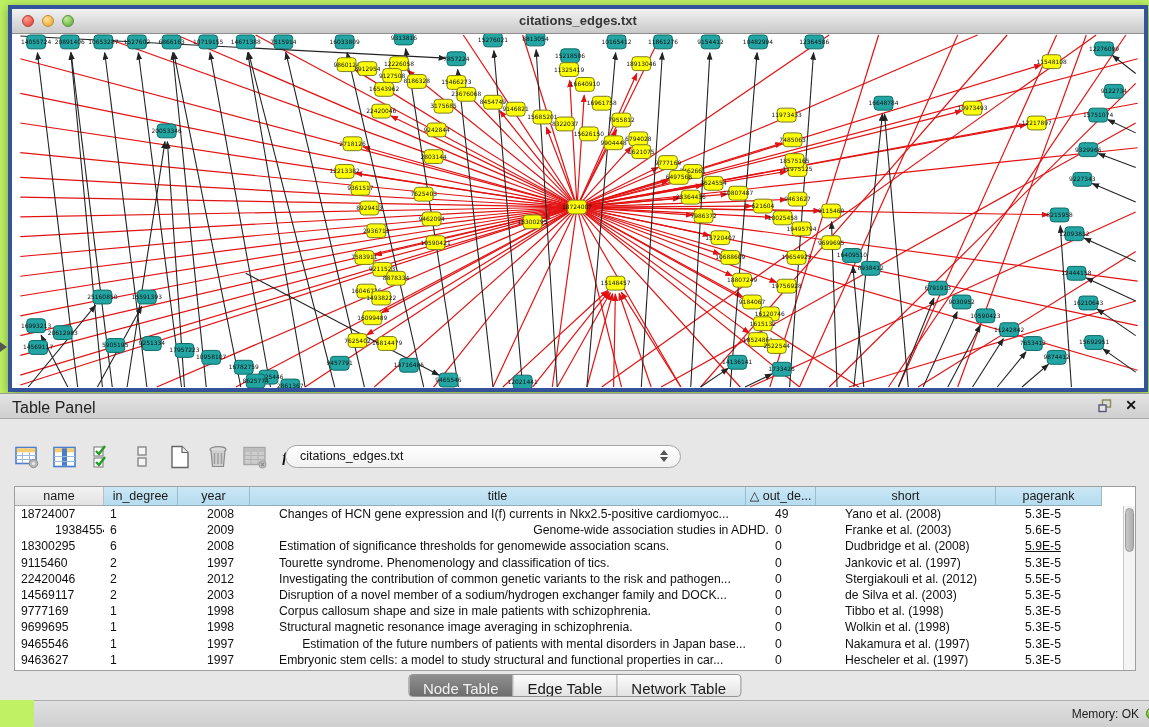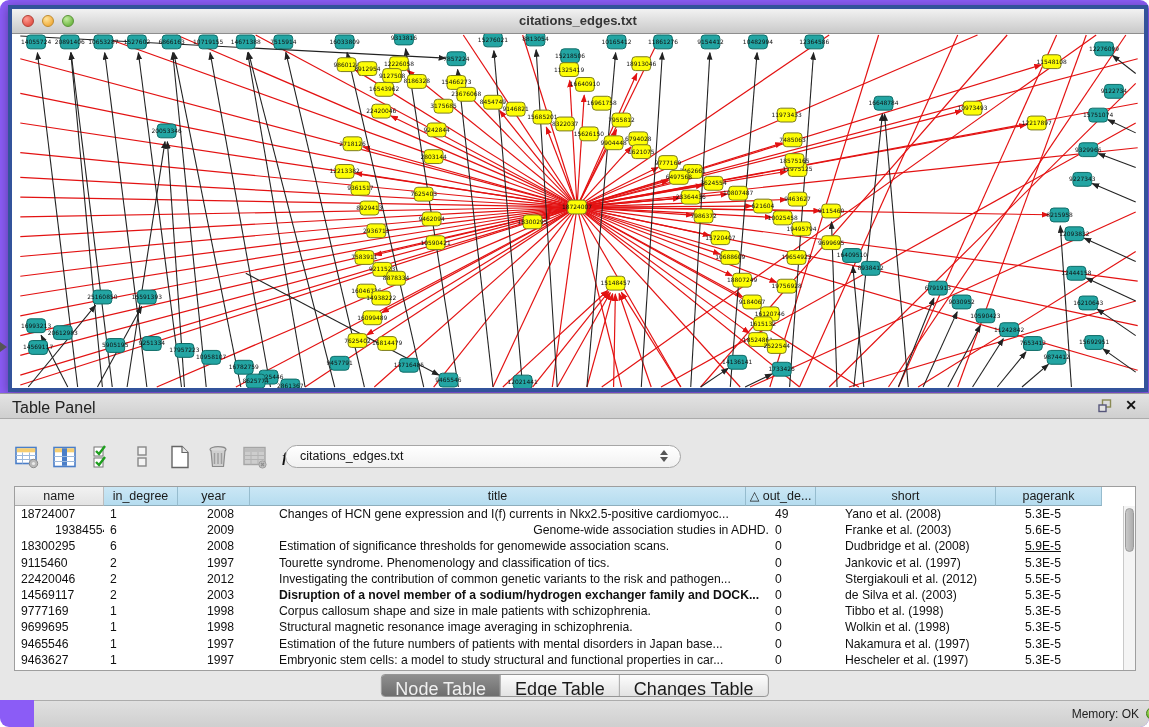--- a/index.html
+++ b/index.html
@@ -1,16 +1,16 @@
 <!DOCTYPE html>
 <html><head>
 <meta charset="utf-8">
 <style>
   html,body{margin:0;padding:0;}
-  #app{position:relative;width:1149px;height:727px;background:#8b5cf6;font-family:"Liberation Sans",sans-serif;overflow:hidden;border-radius:9px;}
+  #app{position:relative;width:1149px;height:727px;background:#bef264;font-family:"Liberation Sans",sans-serif;overflow:hidden;}
 
   
   #net-window{position:absolute;left:8px;top:5px;width:1132px;height:379px;border:4px solid #33539B;background:#fff;box-shadow:0 2px 10px rgba(0,0,0,.35);}
   #title-bar{position:relative;height:24px;background:linear-gradient(#F2F2F2,#C9C9C9);border-bottom:1px solid #8E8E8E;}
   #traffic{position:absolute;left:10px;top:6px;display:flex;gap:8px;}
   .tl{width:12px;height:12px;border-radius:50%;box-sizing:border-box;}
   .tl.red{background:radial-gradient(circle at 35% 30%,#FF9C92,#E4574B 70%);border:1px solid #B33F36;}
   .tl.yellow{background:radial-gradient(circle at 35% 30%,#FFE49A,#F2B043 70%);border:1px solid #C08C2E;}
   .tl.green{background:radial-gradient(circle at 35% 30%,#C2EC9E,#74BB49 70%);border:1px solid #5A9338;}
   #win-title{text-align:center;font-size:13px;line-height:23px;color:#353535;font-weight:bold;}
@@ -42,21 +42,21 @@
   #thead{display:flex;height:19px;}
   .th{box-sizing:border-box;height:19px;font-size:12.5px;color:#1A1A1A;text-align:center;line-height:18px;background:linear-gradient(#CBE7F5,#B5DCEF);border-right:1px solid #96BCCE;border-bottom:1px solid #8FAEBC;overflow:hidden;white-space:nowrap;}
   .th.plain{background:linear-gradient(#F2F2F2,#E3E3E3);border-right:1px solid #BDBDBD;border-bottom:1px solid #A9A9A9;}
   .tr{display:flex;height:16.2px;}
   .td{box-sizing:border-box;padding-left:6px;font-size:12.2px;color:#101010;line-height:16px;white-space:nowrap;overflow:hidden;}
   #vscroll{position:absolute;right:0;top:19px;width:12px;height:165px;background:#F4F4F4;border-left:1px solid #C9C9C9;box-sizing:border-box;}
   #vthumb{position:absolute;left:1px;top:2px;width:9px;height:44px;border-radius:5px;background:linear-gradient(90deg,#C9C9C9,#ADADAD);border:1px solid #9A9A9A;box-sizing:border-box;}
 
   
   #tabs{position:absolute;left:50%;transform:translateX(-50%);top:255px;display:flex;height:21px;border:1px solid #959595;border-radius:4px;overflow:hidden;background:linear-gradient(#FDFDFD,#E2E2E2);}
-  .tab{padding:4px 14px;font-size:18px;line-height:20px;color:#1A1A1A;border-right:1px solid #A8A8A8;}
+  .tab{padding:4px 14px;font-size:15px;line-height:20px;color:#1A1A1A;border-right:1px solid #A8A8A8;}
   .tab:last-child{border-right:none;}
   .tab.active{background:linear-gradient(#8F8F8F,#6E6E6E);color:#F1F1F1;}
 
   
   #status{position:absolute;left:0;top:700px;width:1149px;height:27px;background:linear-gradient(#E0E0E0,#CFCFCF);border-top:1px solid #ACACAC;box-sizing:border-box;margin-left:34px;}
   #mem-label{position:absolute;right:44px;top:6px;font-size:12px;color:#222;}
   #mem-dot{position:absolute;right:24px;top:6px;width:13px;height:13px;border-radius:50%;background:radial-gradient(circle at 35% 30%,#B5EC6C,#56A41E 75%);border:1px solid #3F7D15;box-sizing:border-box;}
 </style>
 </head>
 <body>
@@ -897,21 +897,21 @@
             <div class="td" style="width: 72px;">2012</div>
             <div class="td" style="width: 496px;">Investigating the contribution of common genetic variants to the risk and pathogen...</div>
             <div class="td" style="width: 70px;">0</div>
             <div class="td" style="width: 180px;">Stergiakouli et al. (2012)</div>
             <div class="td" style="width: 106px;">5.5E-5</div>
           </div>
           <div class="tr">
             <div class="td" style="width: 89px;">14569117</div>
             <div class="td" style="width: 97px;">2</div>
             <div class="td" style="width: 72px;">2003</div>
-            <div class="td" style="width: 496px; font-weight: bold;">Disruption of a novel member of a sodium/hydrogen exchanger family and DOCK...</div>
+            <div class="td" style="width: 496px;">Disruption of a novel member of a sodium/hydrogen exchanger family and DOCK...</div>
             <div class="td" style="width: 70px;">0</div>
             <div class="td" style="width: 180px;">de Silva et al. (2003)</div>
             <div class="td" style="width: 106px;">5.3E-5</div>
           </div>
           <div class="tr">
             <div class="td" style="width: 89px;">9777169</div>
             <div class="td" style="width: 97px;">1</div>
             <div class="td" style="width: 72px;">1998</div>
             <div class="td" style="width: 496px;">Corpus callosum shape and size in male patients with schizophrenia.</div>
             <div class="td" style="width: 70px;">0</div>
@@ -924,21 +924,21 @@
             <div class="td" style="width: 72px;">1998</div>
             <div class="td" style="width: 496px;">Structural magnetic resonance image averaging in schizophrenia.</div>
             <div class="td" style="width: 70px;">0</div>
             <div class="td" style="width: 180px;">Wolkin et al. (1998)</div>
             <div class="td" style="width: 106px;">5.3E-5</div>
           </div>
           <div class="tr">
             <div class="td" style="width: 89px;">9465546</div>
             <div class="td" style="width: 97px;">1</div>
             <div class="td" style="width: 72px;">1997</div>
-            <div class="td" style="width: 496px;">Estimation of the future numbers of patients with mental disorders in Japan base...</div>
+            <div class="td" style="width: 496px; text-align: center;">Estimation of the future numbers of patients with mental disorders in Japan base...</div>
             <div class="td" style="width: 70px;">0</div>
             <div class="td" style="width: 180px;">Nakamura et al. (1997)</div>
             <div class="td" style="width: 106px;">5.3E-5</div>
           </div>
           <div class="tr">
             <div class="td" style="width: 89px;">9463627</div>
             <div class="td" style="width: 97px;">1</div>
             <div class="td" style="width: 72px;">1997</div>
             <div class="td" style="width: 496px;">Embryonic stem cells: a model to study structural and functional properties in car...</div>
             <div class="td" style="width: 70px;">0</div>
@@ -947,21 +947,21 @@
           </div>
         </div>
       <div id="vscroll">
           <div id="vthumb"></div>
         </div>
     </div>
 
     <div id="tabs">
         <div class="tab active">Node Table</div>
         <div class="tab">Edge Table</div>
-        <div class="tab">Changes Table</div>
+        <div class="tab">Network Table</div>
       </div>
   </div>
 
   <div id="status">
     <span id="mem-label">Memory: OK</span>
     <span id="mem-dot"></span>
 
   </div>
 </div>
 

